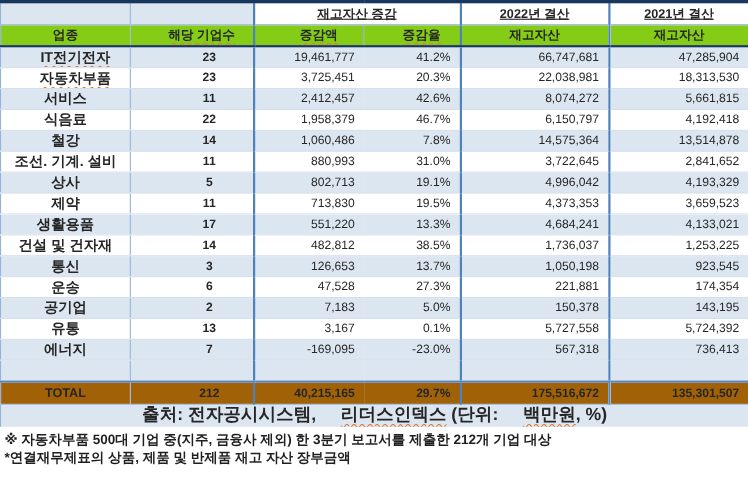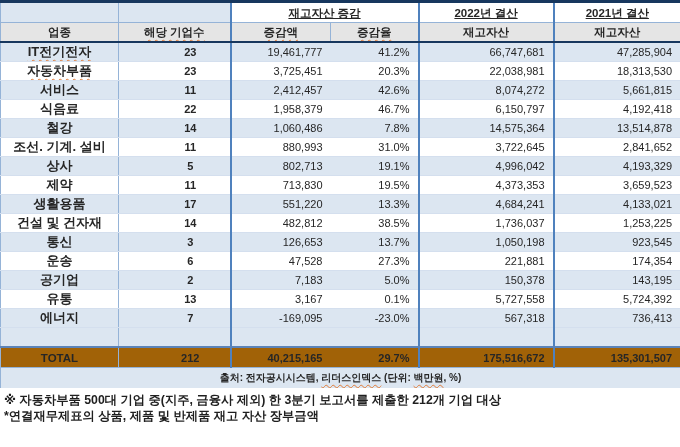--- a/index.html
+++ b/index.html
@@ -16,40 +16,40 @@
   }
   col.c1{width:118px}col.c2{width:112px}col.c3{width:100px}
   col.c4{width:88px}col.c5{width:135px}col.c6{width:127px}
   th,td{
     font-size:11px;padding:0;height:18px;line-height:18px;
     white-space:nowrap;overflow:hidden;
   }
   
   tr.h1 th{height:19px;border-bottom:1px solid #95b3d7;font-weight:bold;font-size:11.5px;text-decoration:underline;}
   tr.h1 th.blank{background:#dce6f1;}
-  tr.h2 th{height:16px;border-bottom:2px solid #17375e;font-weight:bold;font-size:11.5px;background:#e5e5e5;}
+  tr.h2 th{height:16px;border-bottom:2px solid #17375e;font-weight:bold;font-size:11.5px;background:#84cc16;}
   th.amt-h{border-right:1px solid #95b3d7;}
   
   .gL{border-left:2px solid #4f81bd;}
   .tL{border-left:1px solid #95b3d7;}
   
   tbody tr td{border-bottom:1px solid #d4dfee;}
   tbody tr:nth-child(odd) td{background:#dce6f1;}
   tbody tr:nth-child(even) td{background:#ffffff;}
   td.c-ind{text-align:center;font-weight:bold;font-size:13px;}
   td.c-cnt{text-align:center;font-weight:bold;padding-left:32px;}
   td.num{text-align:right;padding-right:8px;}
   tr.spacer td{background:#dce6f1;height:18px;border-bottom:2px solid #5b83b8;}
   tr.total td{background:#a16207;font-weight:bold;border-bottom:1px solid #95b3d7;height:19px;}
   tr.total td.lbl{text-align:center;font-size:11.5px;}
   tr.src td{
     background:#dce6f1;text-align:center;font-weight:bold;
-    font-size:10px;height:20px;line-height:20px;
-  }
-  .sq{text-decoration:underline wavy 1px #e07b39;text-underline-offset:3px;}
+    font-size:16px;height:20px;line-height:20px;
+  }
+  .sq{text-decoration:underline wavy 1px #e07b39;text-underline-offset:3px;padding-left:18px;}
   .notes{padding:4px 4px 2px 4px;}
   .note-line{font-size:12.3px;font-weight:bold;color:#1f1f1f;line-height:16px;white-space:nowrap;}
 </style>
 </head>
 <body>
 
 <div class="wrap">
 
   <table class="tbl">
     <colgroup>

